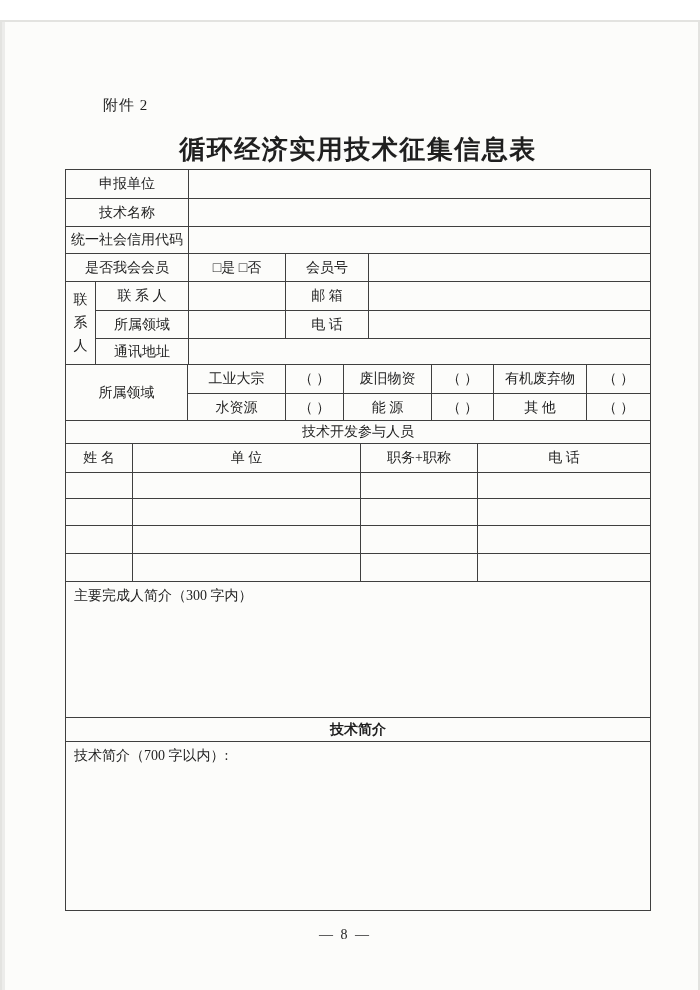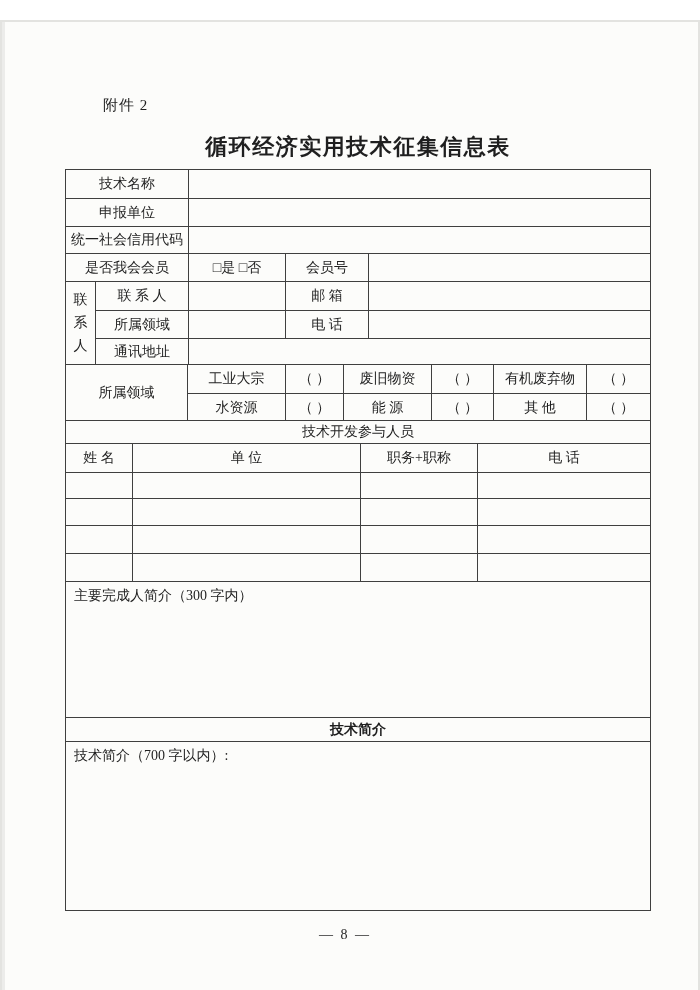--- a/index.html
+++ b/index.html
@@ -22,21 +22,21 @@
   .page::before{ 
     content:"";position:absolute;left:0;top:0;bottom:0;width:3px;
     background:#ececea;
   }
   .attachment{
     position:absolute;left:101px;top:74px;
     font-size:15px;letter-spacing:1px;
   }
   .title{
     position:absolute;left:63px;top:110px;width:586px;
-    text-align:center;font-size:22px;font-weight:700;
+    text-align:center;font-size:26px;font-weight:700;
     font-family:Liberation Mono, monospace;
     letter-spacing:1.5px;
   }
   .form-table{
     position:absolute;left:63px;top:147px;width:586px;height:742px;
     border:1px solid var(--line);
     box-sizing:border-box;
     display:flex;flex-direction:column;
     font-size:14px;
   }
@@ -86,26 +86,26 @@
 
 <div class="page">
 
   <div class="attachment">附件 2</div>
 
   <div class="title">循环经济实用技术征集信息表</div>
 
   <div class="form-table">
 
     <div class="tr h28">
+      <div class="td w-label">申报单位</div>
+      <div class="td rest"></div>
+    </div>
+
+    <div class="tr h28">
       <div class="td w-label">技术名称</div>
-      <div class="td rest"></div>
-    </div>
-
-    <div class="tr h28">
-      <div class="td w-label">申报单位</div>
       <div class="td rest"></div>
     </div>
 
     <div class="tr h27">
       <div class="td w-label">统一社会信用代码</div>
       <div class="td rest"></div>
     </div>
 
     <div class="tr h28">
       <div class="td w-label">是否我会会员</div>

